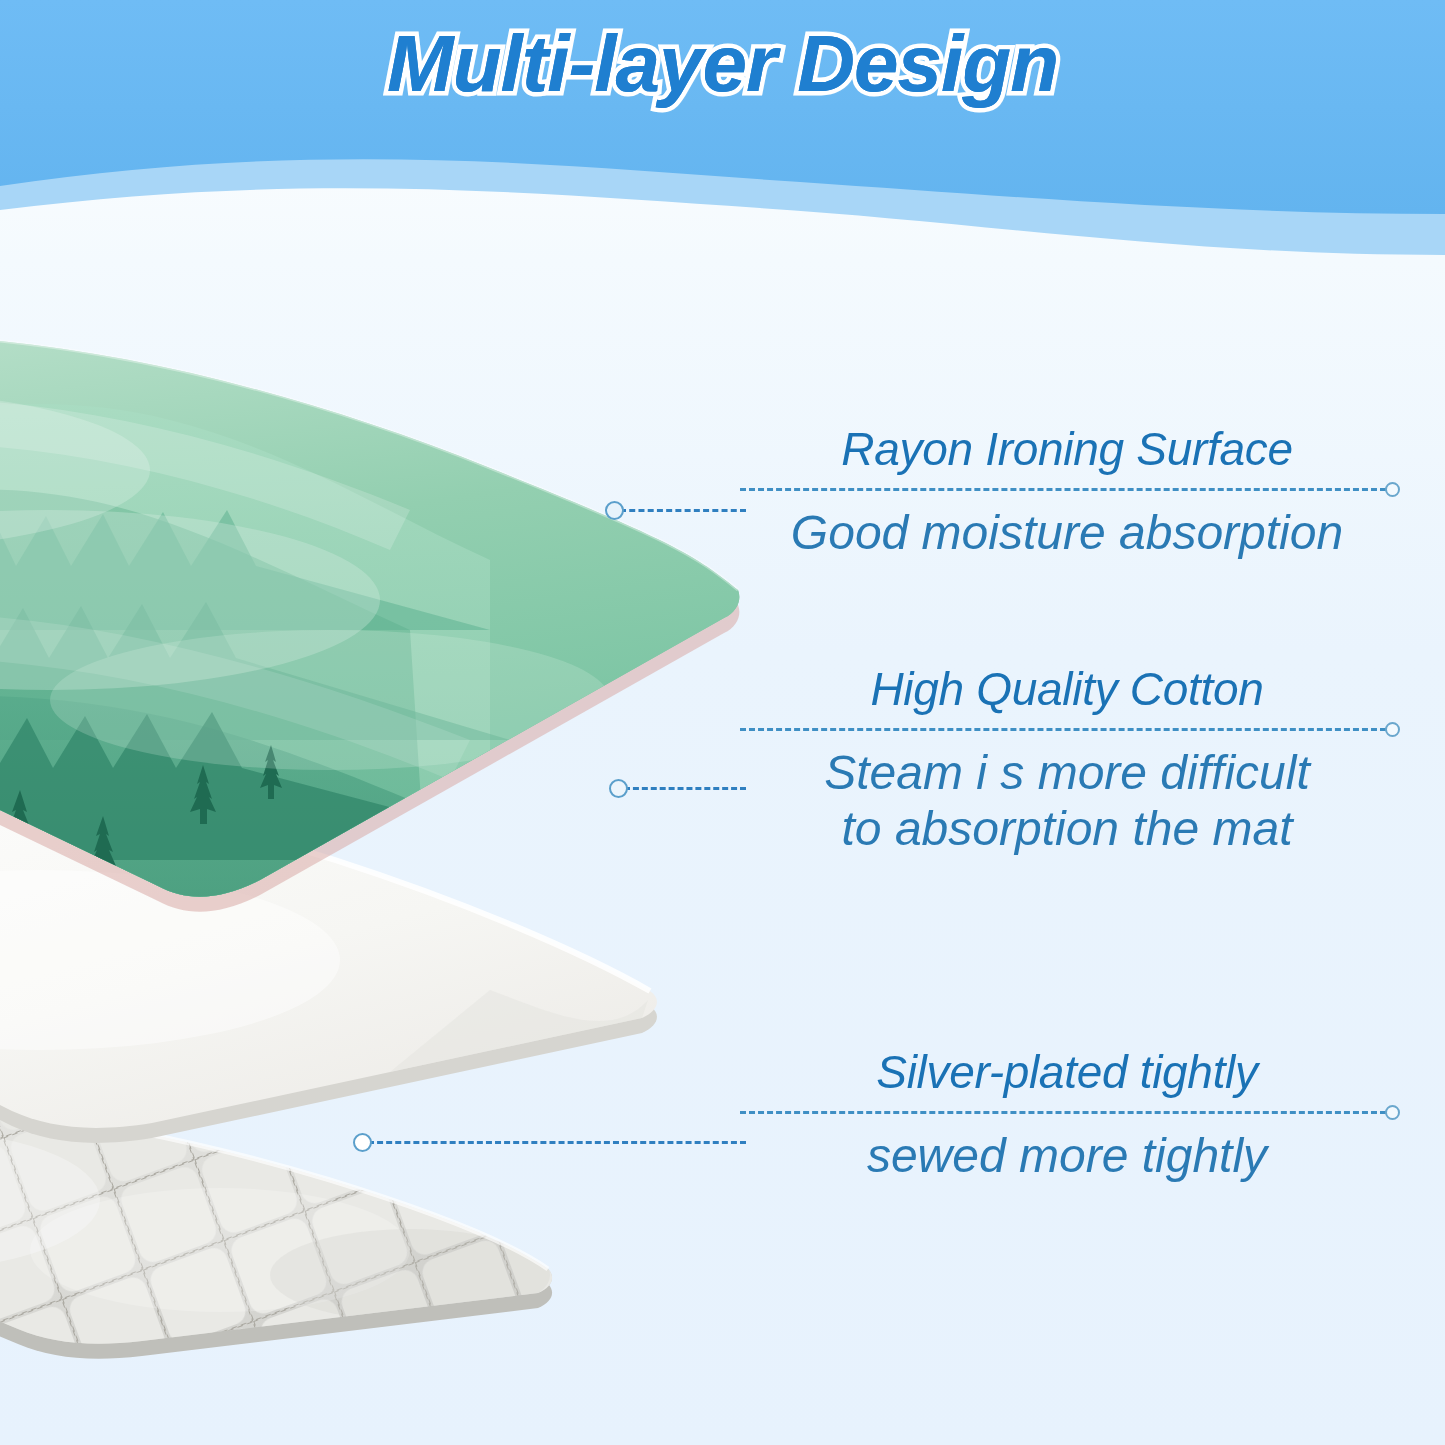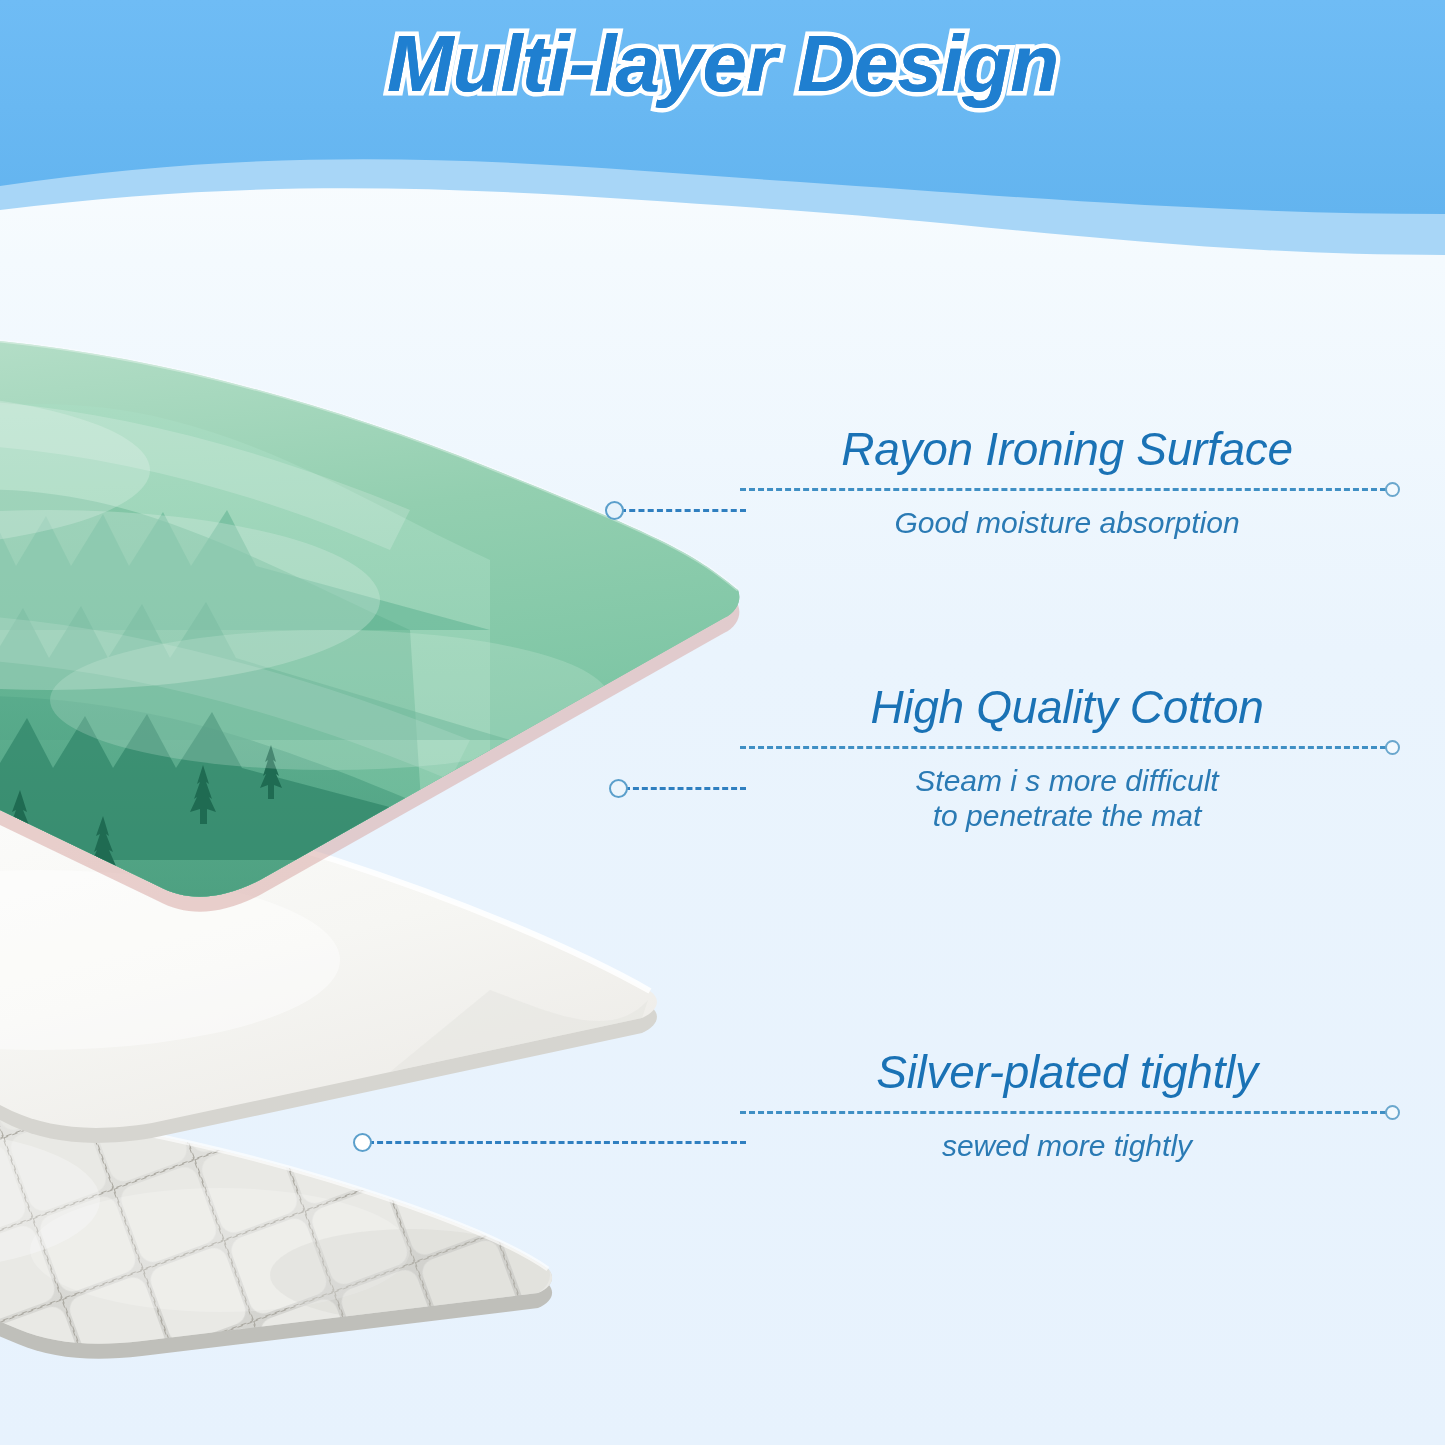--- a/index.html
+++ b/index.html
@@ -82,21 +82,21 @@
   .callout-title{
     font-size:46px;
     font-style:italic;
     color:#1a72b5;
     line-height:1.08;
     white-space:nowrap;
     letter-spacing:-.3px;
     padding-right:6px;
   }
   .callout-sub{
-    font-size:30px;
+    font-size:48px;
     font-style:italic;
     color:#2a7ab4;
     line-height:1.18;
     padding-right:6px;
   }
   .callout-rule{
     position:relative;
     height:16px;
     margin:6px 0 8px 0;
   }
@@ -108,21 +108,21 @@
   .callout-rule .endcap{
     position:absolute;
     right:0; top:1px;
     width:15px; height:15px;
     border:2px solid #6aa7cd;
     border-radius:50%;
     background:#f2f9fe;
   }
 
   #callout-1{ left:740px; top:425px; }
-  #callout-2{ left:740px; top:683px; }
+  #callout-2{ left:740px; top:665px; }
   #callout-3{ left:740px; top:1048px; }
 
   
   .leader{
     position:absolute;
     z-index:4;
     height:3px;
     border-top:3px dashed #2f7fc0;
   }
   .leader-dot{
@@ -355,21 +355,21 @@
     <div class="callout-sub">Good moisture absorption</div>
   </div>
 
   <div class="callout" id="callout-2">
     <div class="callout-title">High Quality Cotton</div>
     <div class="callout-rule">
       <div class="dashline"></div>
       <div class="endcap"></div>
     </div>
     <div class="callout-sub">Steam i s more difficult</div>
-    <div class="callout-sub">to penetrate the mat</div>
+    <div class="callout-sub">to absorption the mat</div>
   </div>
 
   <div class="callout" id="callout-3">
     <div class="callout-title">Silver-plated tightly</div>
     <div class="callout-rule">
       <div class="dashline"></div>
       <div class="endcap"></div>
     </div>
     <div class="callout-sub">sewed more tightly</div>
   </div>

